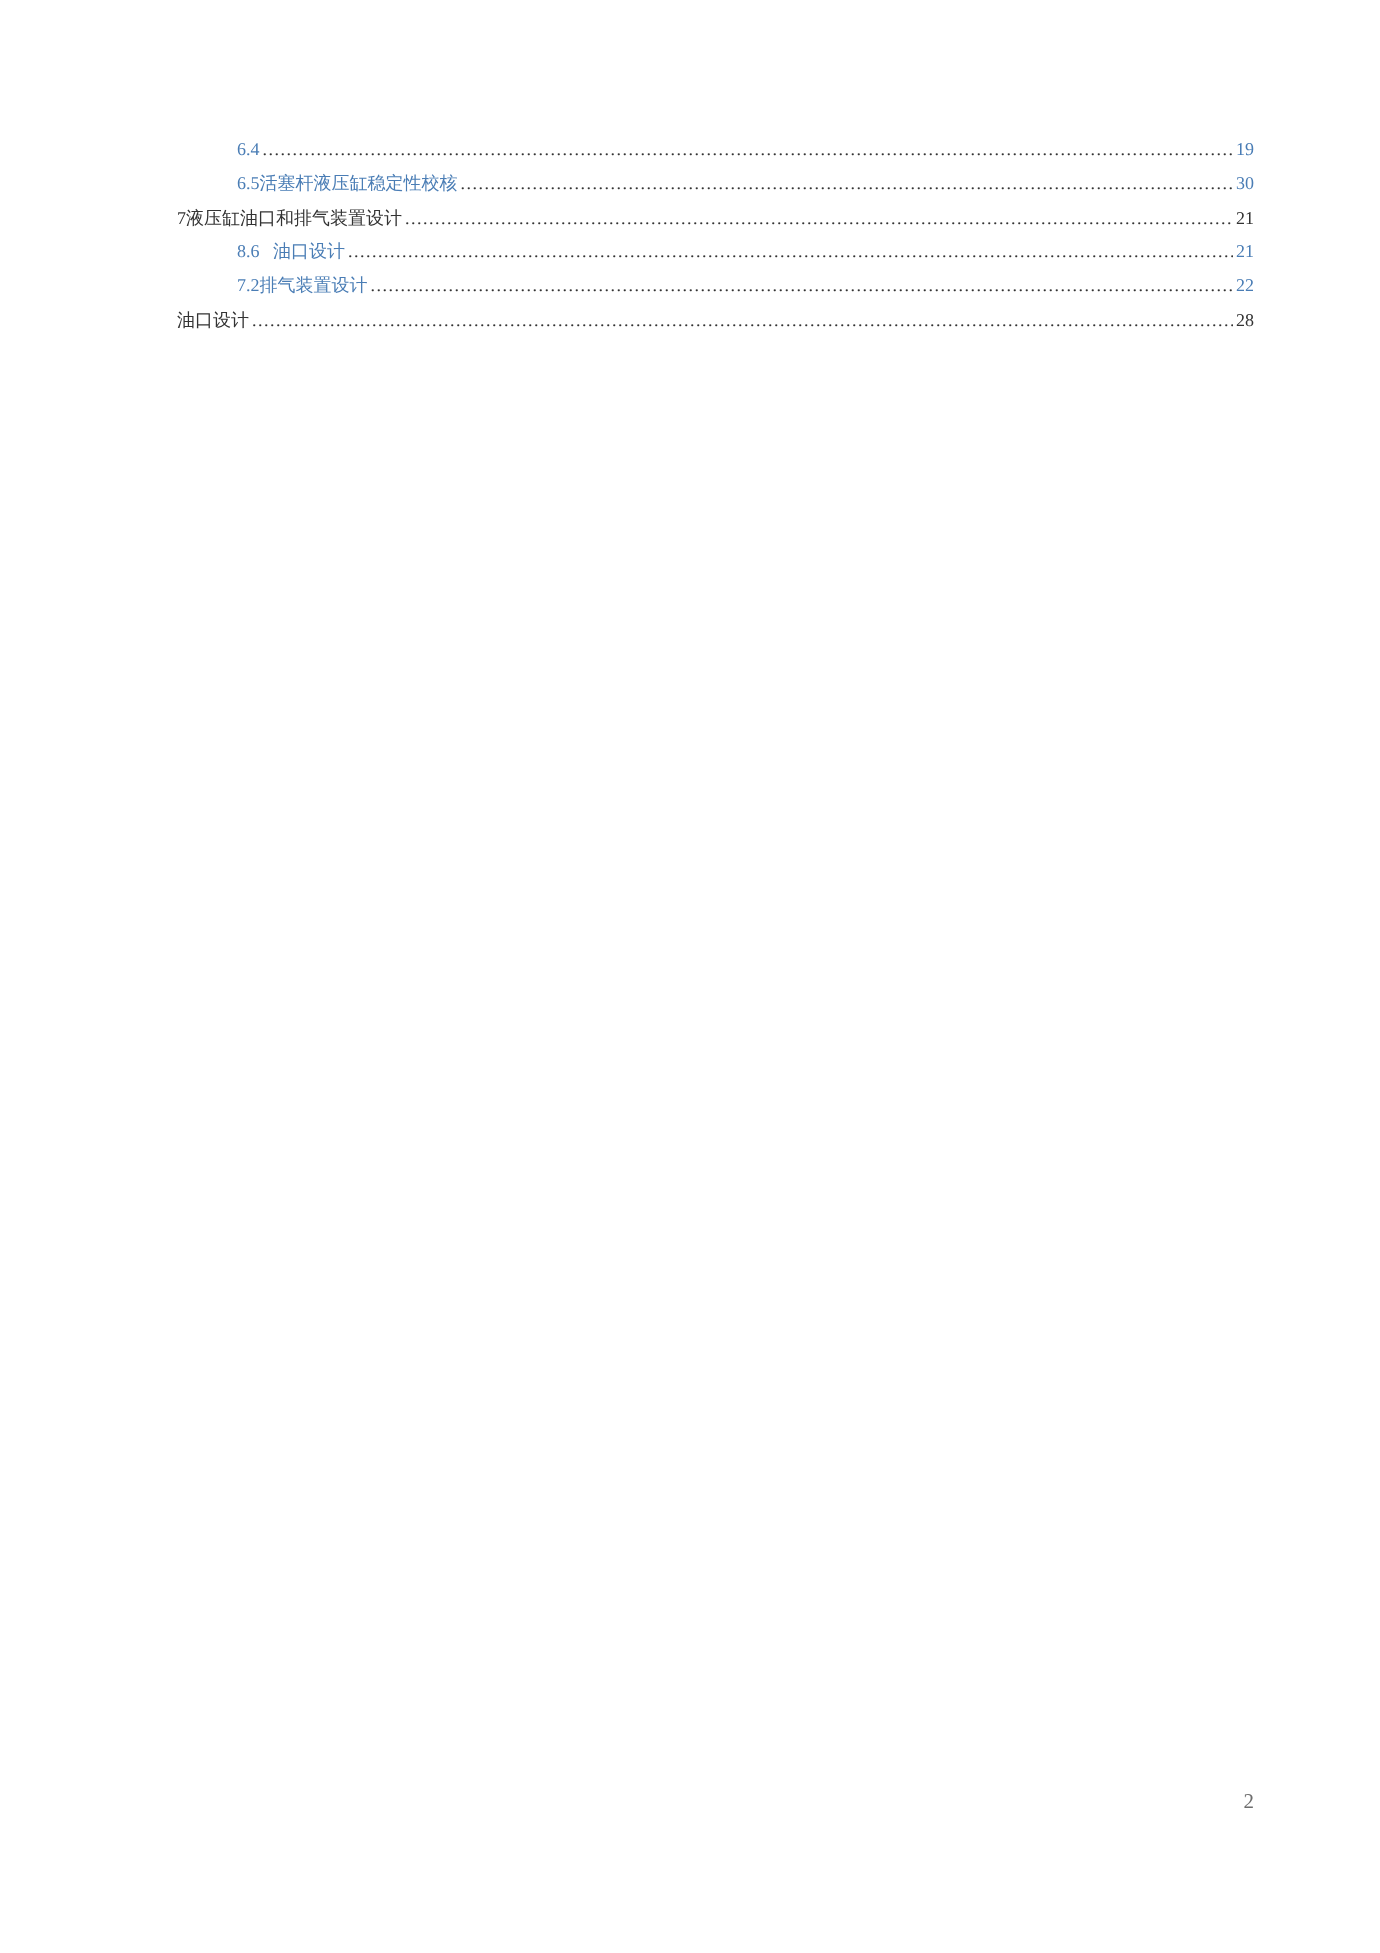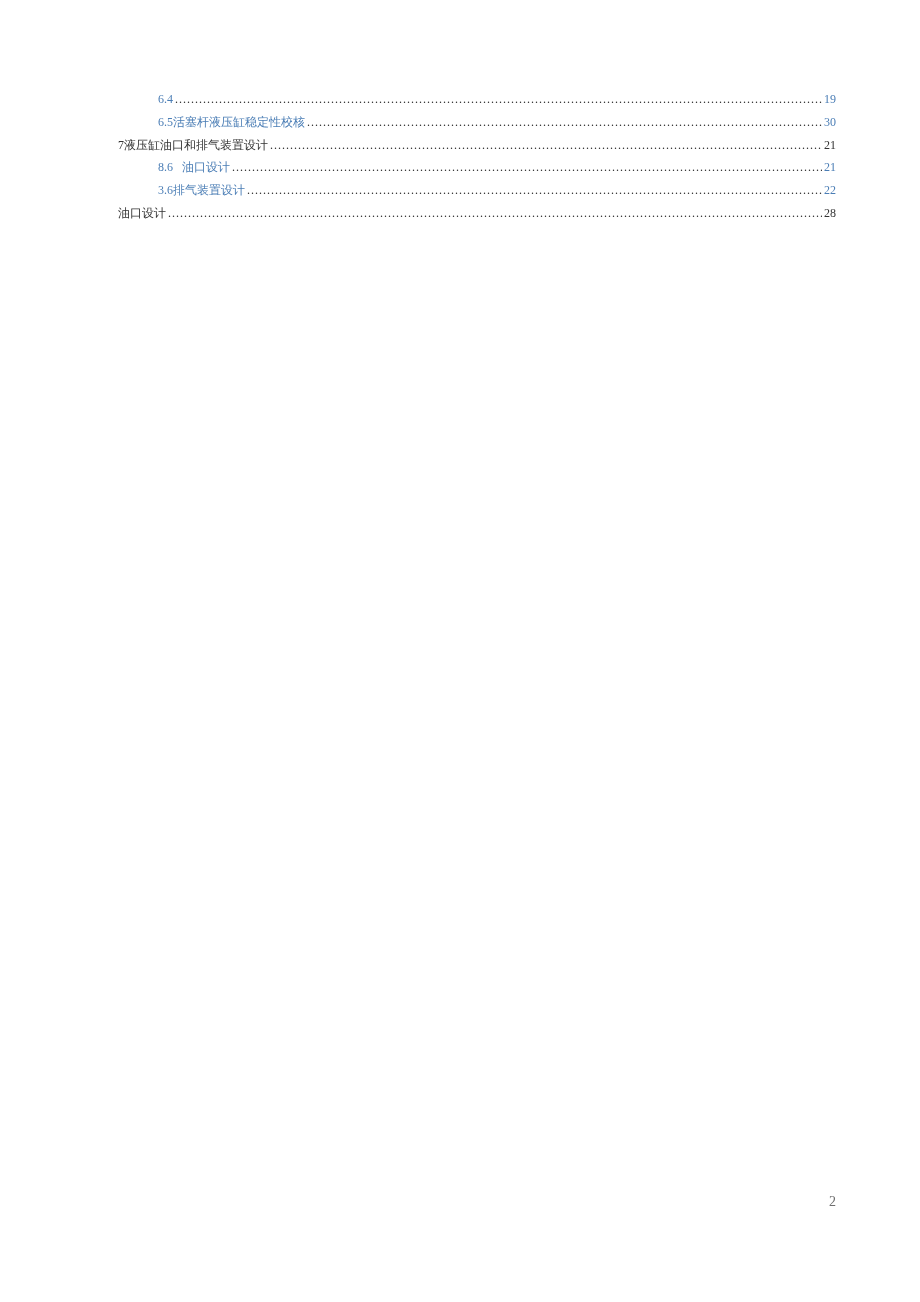--- a/index.html
+++ b/index.html
@@ -81,21 +81,21 @@
   </div>
 
   <div class="toc-entry indent">
     <span class="toc-link"><span>8.6</span>&nbsp;&nbsp;&nbsp;</span>
     <span class="toc-link"><span>油口设计</span> </span>
     <span class="dots"></span>
     <span class="page-num">21</span>
   </div>
 
   <div class="toc-entry indent">
-    <span class="toc-link"><span>3.6</span> </span>
+    <span class="toc-link"><span>7.2</span> </span>
     <span class="toc-link"><span>排气装置设计</span> </span>
     <span class="dots"></span>
     <span class="page-num">22</span>
   </div>
 
   <div class="toc-entry">
     <span class="toc-text"><span>油口设计</span> </span>
     <span class="dots"></span>
     <span class="page-num dark">28</span>
   </div>

